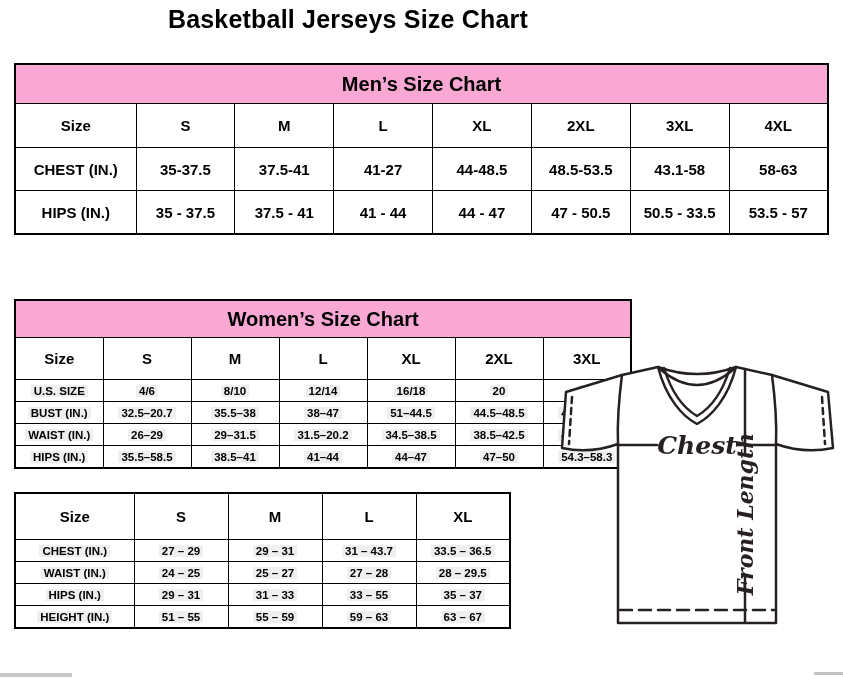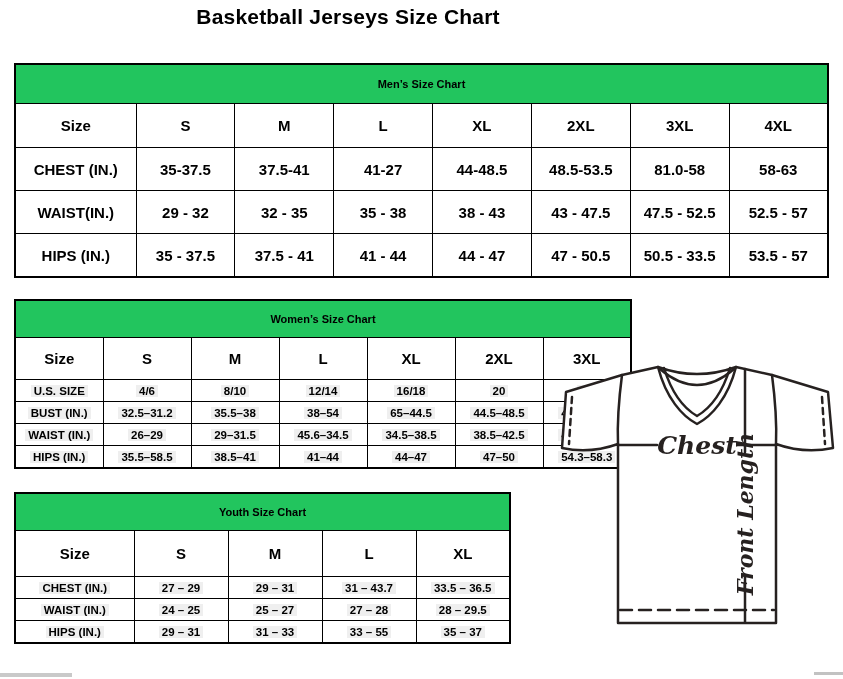--- a/index.html
+++ b/index.html
@@ -2,29 +2,29 @@
 <html><head>
 <meta charset="utf-8">
 <style>
   html,body{margin:0;padding:0;}
   body{
     width:843px;height:679px;position:relative;background:#ffffff;
     font-family:"Liberation Sans",sans-serif;color:#000;overflow:hidden;
   }
   .page-title{
     position:absolute;top:5px;left:0;width:696px;text-align:center;
-    font-size:21px;font-weight:bold;letter-spacing:.2px;
+    font-size:25px;font-weight:bold;letter-spacing:.2px;
   }
   table{
     border-collapse:collapse;table-layout:fixed;position:absolute;background:#fff;
   }
   table{border:2px solid #000;}
   th,td{border:1px solid #000;text-align:center;vertical-align:middle;
         font-weight:bold;padding:0;overflow:hidden;white-space:nowrap;}
-  .title-cell{background:#22c55e;font-size:11px;}
+  .title-cell{background:#f9a8d4;font-size:20px;}
   
   #mens{left:14px;top:63px;width:815px;}
   #mens .title-cell{height:38px;}
   #mens .size-row th{height:43px;font-size:15px;}
   #mens .data-row td{height:42px;font-size:15px;}
   
   #womens{left:14px;top:299px;width:618px;padding-left:48px;}
   #womens .title-cell{height:36px;}
   #womens .size-row th{height:41px;font-size:15px;}
   #womens .data-row td{height:21px;font-size:11.5px;}
@@ -74,32 +74,22 @@
     <th>3XL</th>
     <th>4XL</th>
   </tr>
   <tr class="data-row">
     <td>CHEST (IN.)</td>
     <td>35-37.5</td>
     <td>37.5-41</td>
     <td>41-27</td>
     <td>44-48.5</td>
     <td>48.5-53.5</td>
-    <td>81.0-58</td>
+    <td>43.1-58</td>
     <td>58-63</td>
-  </tr>
-  <tr class="data-row">
-    <td>WAIST(IN.)</td>
-    <td>29 - 32</td>
-    <td>32 - 35</td>
-    <td>35 - 38</td>
-    <td>38 - 43</td>
-    <td>43 - 47.5</td>
-    <td>47.5 - 52.5</td>
-    <td>52.5 - 57</td>
   </tr>
   <tr class="data-row">
     <td>HIPS (IN.)</td>
     <td>35 - 37.5</td>
     <td>37.5 - 41</td>
     <td>41 - 44</td>
     <td>44 - 47</td>
     <td>47 - 50.5</td>
     <td>50.5 - 33.5</td>
     <td>53.5 - 57</td>
@@ -134,32 +124,32 @@
     <td><span class="hl">U.S. SIZE</span></td>
     <td><span class="hl">4/6</span></td>
     <td><span class="hl">8/10</span></td>
     <td><span class="hl">12/14</span></td>
     <td><span class="hl">16/18</span></td>
     <td><span class="hl">20</span></td>
     <td><span class="hl">22</span></td>
   </tr>
   <tr class="data-row">
     <td><span class="hl">BUST (IN.)</span></td>
-    <td><span class="hl">32.5–31.2</span></td>
+    <td><span class="hl">32.5–20.7</span></td>
     <td><span class="hl">35.5–38</span></td>
-    <td><span class="hl">38–54</span></td>
-    <td><span class="hl">65–44.5</span></td>
+    <td><span class="hl">38–47</span></td>
+    <td><span class="hl">51–44.5</span></td>
     <td><span class="hl">44.5–48.5</span></td>
     <td><span class="hl">41.2–56.5</span></td>
   </tr>
   <tr class="data-row">
     <td><span class="hl">WAIST (IN.)</span></td>
     <td><span class="hl">26–29</span></td>
     <td><span class="hl">29–31.5</span></td>
-    <td><span class="hl">45.6–34.5</span></td>
+    <td><span class="hl">31.5–20.2</span></td>
     <td><span class="hl">34.5–38.5</span></td>
     <td><span class="hl">38.5–42.5</span></td>
     <td><span class="hl">46.8–77.0</span></td>
   </tr>
   <tr class="data-row">
     <td><span class="hl">HIPS (IN.)</span></td>
     <td><span class="hl">35.5–58.5</span></td>
     <td><span class="hl">38.5–41</span></td>
     <td><span class="hl">41–44</span></td>
     <td><span class="hl">44–47</span></td>
@@ -171,23 +161,20 @@
 
 <table id="youth">
   <colgroup>
       <col style="width:119px">
       <col>
       <col>
       <col>
       <col>
     </colgroup>
   <tbody>
-      <tr>
-    <th class="title-cell" colspan="5">Youth Size Chart</th>
-  </tr>
   <tr class="size-row">
     <th>Size</th>
     <th>S</th>
     <th>M</th>
     <th>L</th>
     <th>XL</th>
   </tr>
   <tr class="data-row">
     <td><span class="hl">CHEST (IN.)</span></td>
     <td><span class="hl">27 – 29</span></td>
@@ -202,20 +189,27 @@
     <td><span class="hl">27 – 28</span></td>
     <td><span class="hl">28 – 29.5</span></td>
   </tr>
   <tr class="data-row">
     <td><span class="hl">HIPS (IN.)</span></td>
     <td><span class="hl">29 – 31</span></td>
     <td><span class="hl">31 – 33</span></td>
     <td><span class="hl">33 – 55</span></td>
     <td><span class="hl">35 – 37</span></td>
   </tr>
+  <tr class="data-row">
+    <td><span class="hl">HEIGHT (IN.)</span></td>
+    <td><span class="hl">51 – 55</span></td>
+    <td><span class="hl">55 – 59</span></td>
+    <td><span class="hl">59 – 63</span></td>
+    <td><span class="hl">63 – 67</span></td>
+  </tr>
 </tbody>
   </table>
 
 <svg id="jersey" viewBox="0 0 287 278" xmlns="http://www.w3.org/2000/svg">
   <g fill="none" stroke="#262120" stroke-width="2.5" stroke-linejoin="round" stroke-linecap="round">
 
     <path fill="#ffffff" d="M102,11 L66,19 L10,36 L6,92 Q34,98 62,88 L62,267 L220,267 L220,88 Q248,98 277,92 L272,36 L216,19 L180,11 Q141,25 102,11 Z"></path>
 
     <path d="M66,19 C63,42 61,64 62,88"></path>
     <path d="M216,19 C219,42 221,64 220,88"></path>

